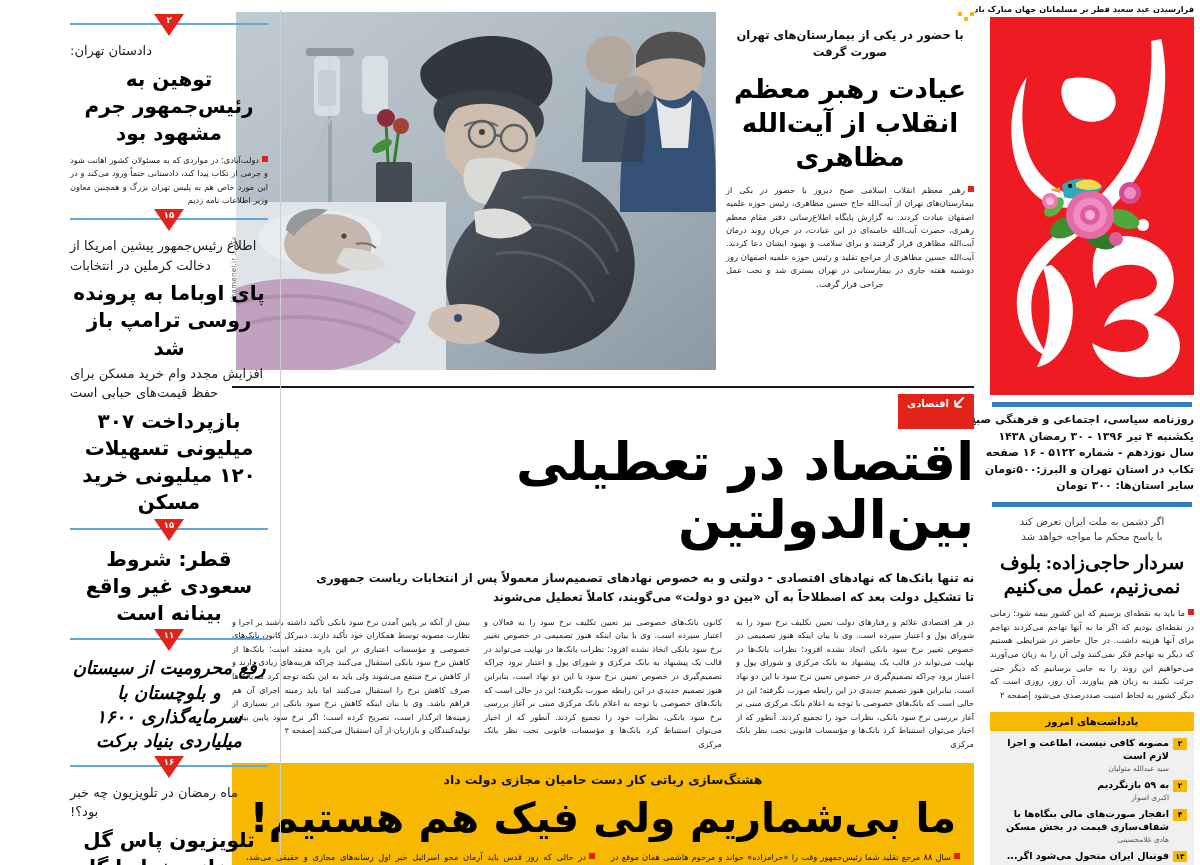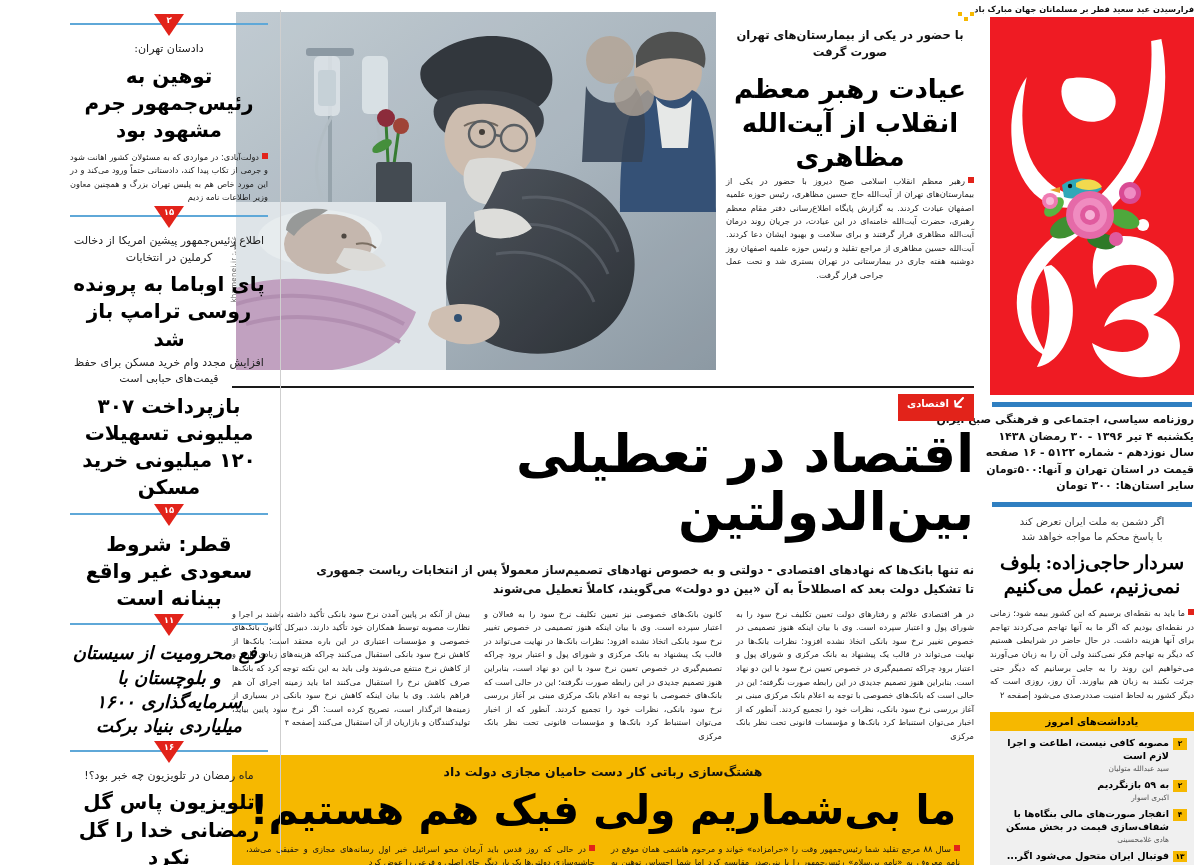--- a/index.html
+++ b/index.html
@@ -189,20 +189,21 @@
     line-height: 1.32;
     margin-top: 10px;
     letter-spacing: -0.6px;
   }
   .lede-body {
     font-size: 8.3px;
     line-height: 1.62;
     color: #1a1a1a;
     text-align: justify;
     text-align-last: center;
+    margin-top: 9px;
     direction: rtl;
   }
   .photo-wrap {
     flex: 1;
     position: relative;
     display: flex;
     align-items: flex-start;
   }
   .photo {
     width: 480px;
@@ -228,21 +229,21 @@
   
   .badge-row { margin-top: 6px; }
   .badge {
     display: inline-flex;
     align-items: center;
     gap: 4px;
     background: #e2231a;
     color: #fff;
     font-size: 10px;
     font-weight: bold;
-    padding: 3px 9px 12px 9px;
+    padding: 3px 9px 20px 9px;
   }
   .badge svg { display: block; }
 
   .head-main {
     font-size: 52px;
     font-weight: bold;
     color: #000;
     text-align: right;
     line-height: 1.12;
     margin-top: 4px;
@@ -349,23 +350,23 @@
   }
   .tri .num {
     position: absolute;
     top: 1px; left: 0; right: 0;
     text-align: center;
     color: #fff;
     font-size: 8.5px;
     font-weight: bold;
   }
   .side-kicker {
-    font-size: 11px;
+    font-size: 13px;
     color: #222;
-    text-align: center;
+    text-align: left;
     line-height: 1.5;
     margin-bottom: 5px;
   }
   .side-title {
     font-size: 20px;
     font-weight: bold;
     color: #000;
     text-align: center;
     line-height: 1.36;
     letter-spacing: -0.45px;
@@ -432,21 +433,21 @@
         </g>
       </svg>
     </div>
 
     <div class="rule-thick"></div>
 
     <div class="paper-meta">
       <div>روزنامه سیاسی، اجتماعی و فرهنگی صبح ایران</div>
       <div>یکشنبه ۴ تیر ۱۳۹۶ - ۳۰ رمضان ۱۴۳۸</div>
       <div>سال نوزدهم - شماره ۵۱۲۲ - ۱۶ صفحه</div>
-      <div>قیمت در استان تهران و آنها:۵۰۰تومان</div>
+      <div>تکاب در استان تهران و البرز:۵۰۰تومان</div>
       <div>سایر استان‌ها: ۳۰۰ تومان</div>
     </div>
 
     <div class="rule-thick"></div>
 
     <div class="quote-lines">
       <div>اگر دشمن به ملت ایران تعرض کند</div>
       <div>با پاسخ محکم ما مواجه خواهد شد</div>
     </div>
 

